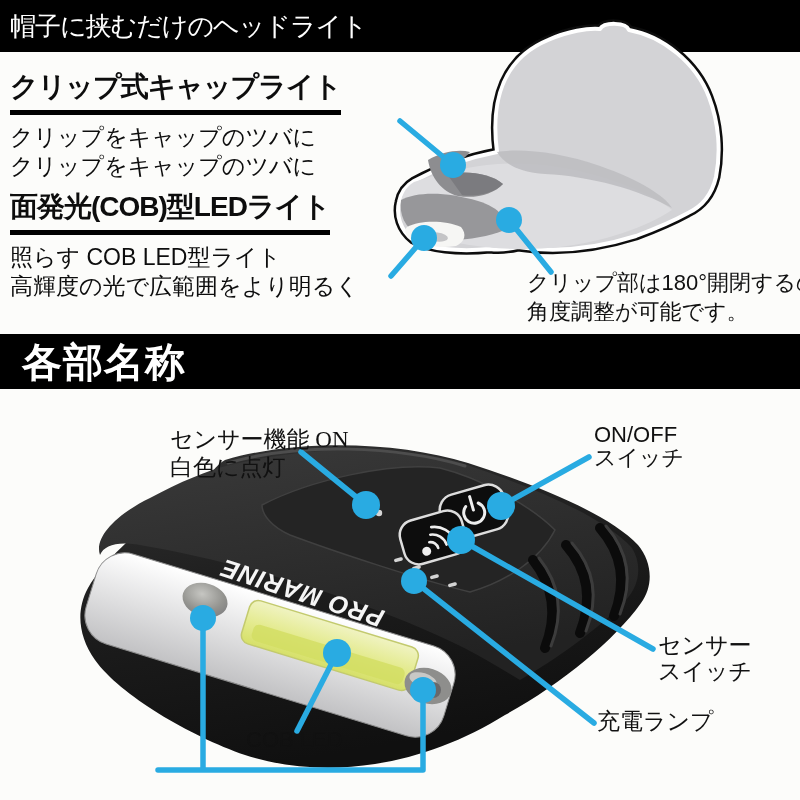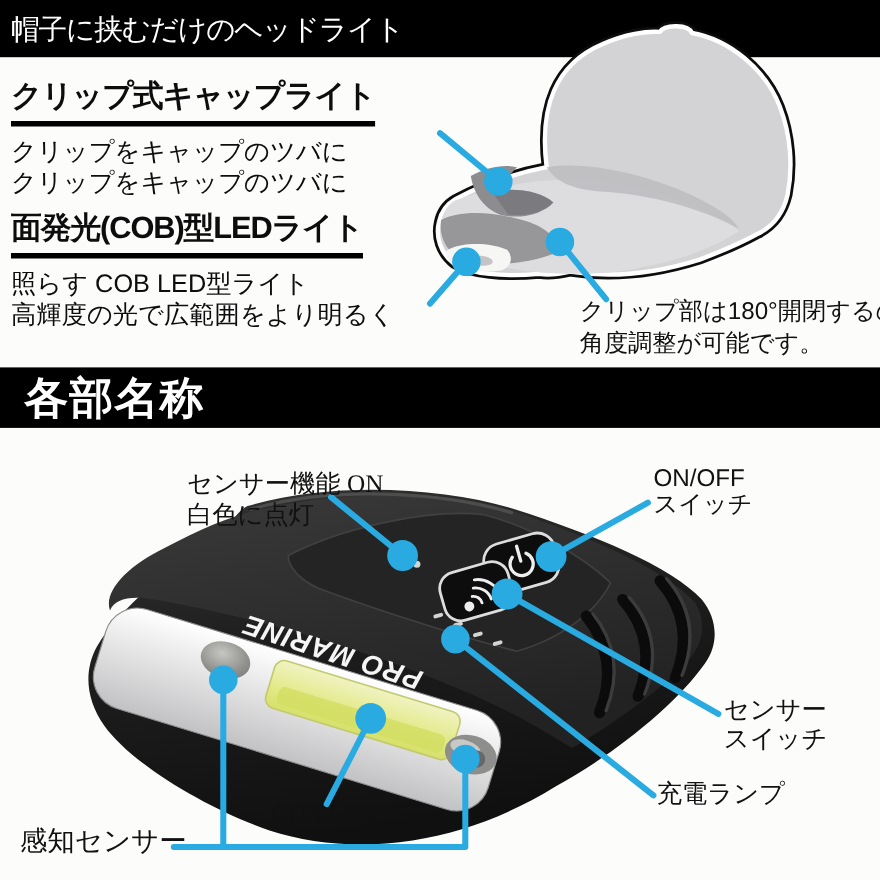--- a/index.html
+++ b/index.html
@@ -180,15 +180,14 @@
   <div class="lbl" style="left:594px;top:423px;font-size:22px;line-height:23px;">
     <div>ON/OFF</div>
     <div>スイッチ</div>
   </div>
   <div class="lbl" style="left:658px;top:632px;line-height:26px;">
     <div>センサー</div>
     <div>スイッチ</div>
   </div>
   <div class="lbl" style="left:597px;top:708px;">充電ランプ</div>
   <div class="lbl" style="left:246px;top:726px;font-size:22px;">COB LED</div>
-  <div class="lbl" style="left:18px;top:752px;font-size:25px;">感知センサー</div>
 
 </div>
 
 </body></html>

